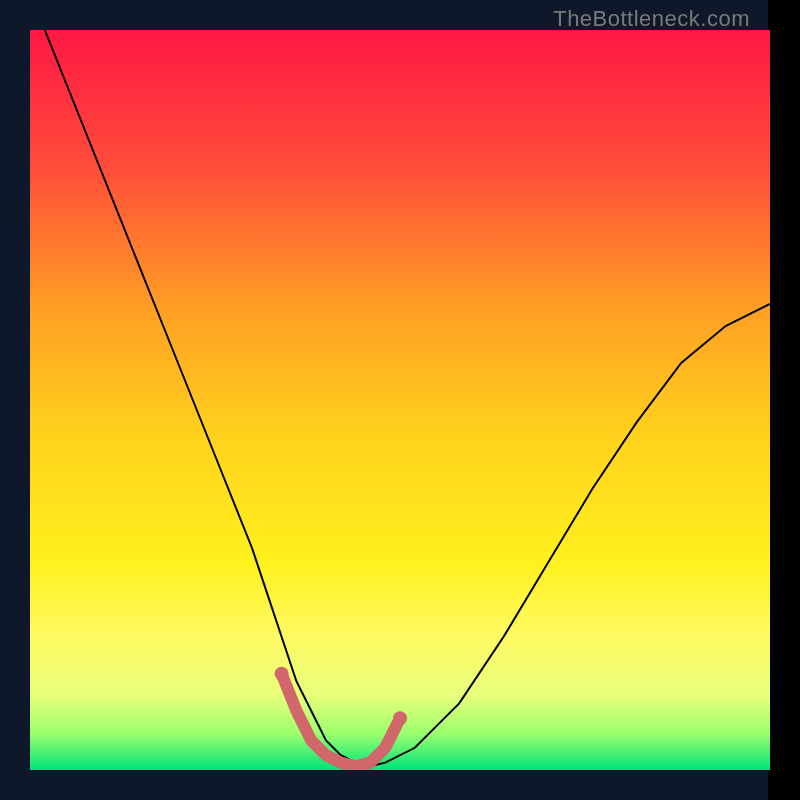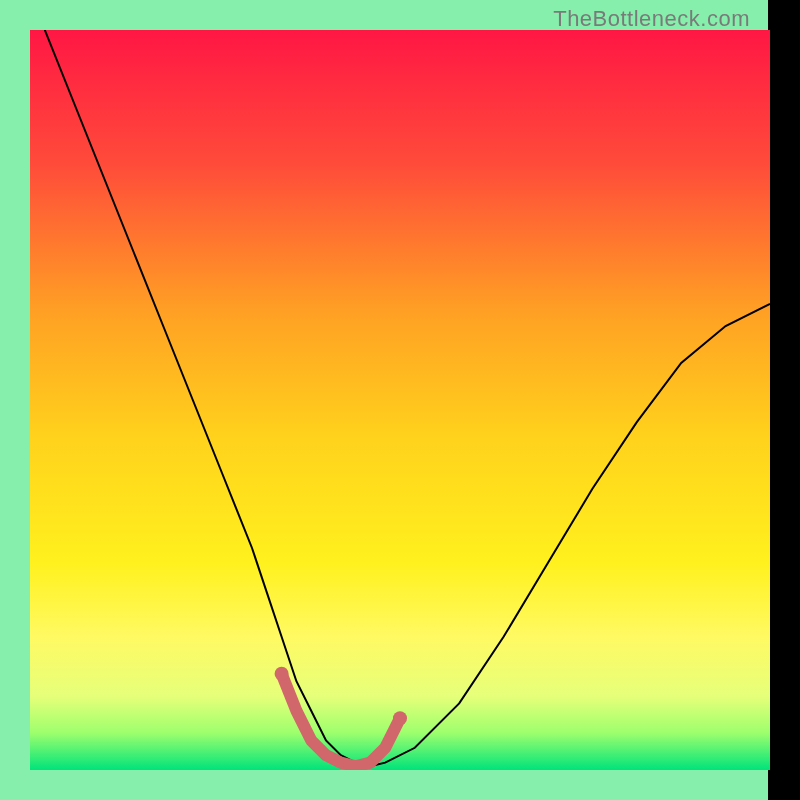--- a/index.html
+++ b/index.html
@@ -10,21 +10,21 @@
     overflow: hidden;
     background: #000;
     font-family: Arial, Helvetica, sans-serif;
   }
   .frame {
     position: absolute;
     left: 0;
     top: 0;
     width: 768px;
     height: 800px;
-    background: #86efac;
+    background: #0f172a;
   }
   .plot-area {
     position: absolute;
     left: 30px;
     top: 30px;
     width: 740px;
     height: 740px;
   }
   .watermark {
     position: absolute;

